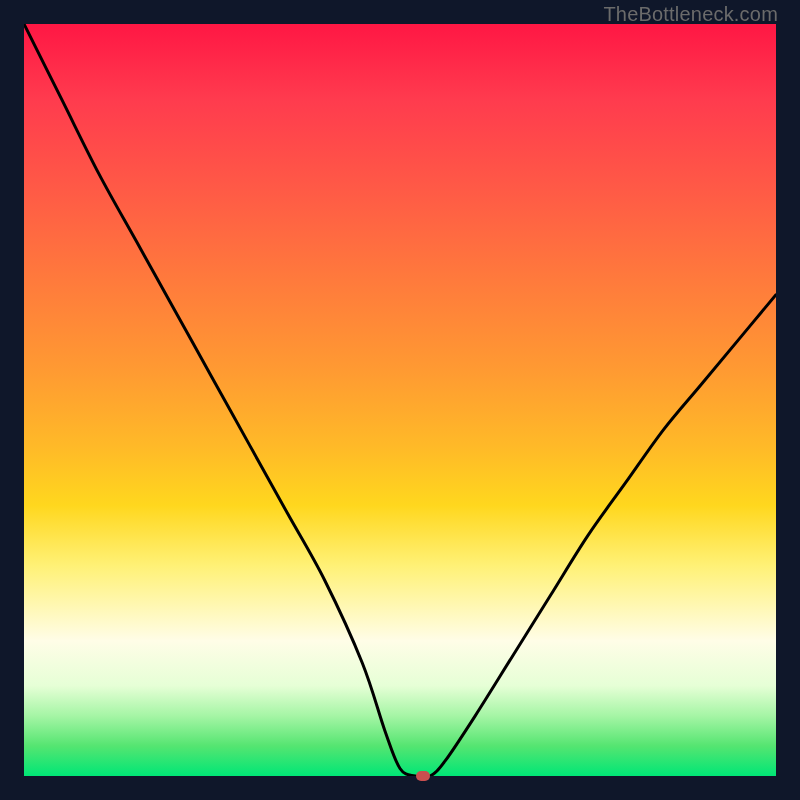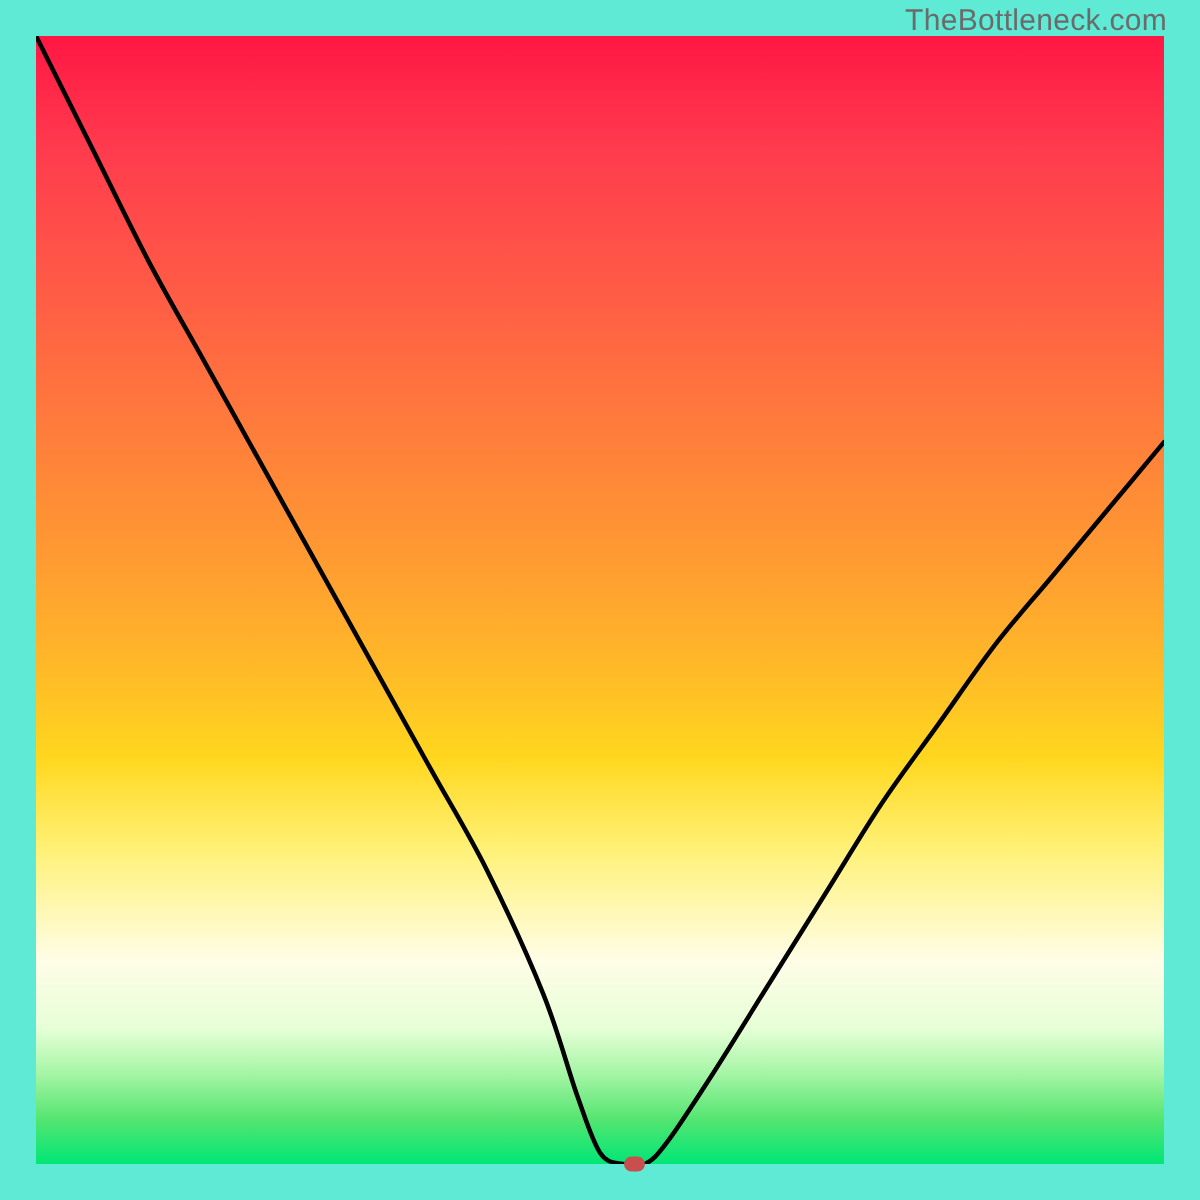--- a/index.html
+++ b/index.html
@@ -8,21 +8,21 @@
     width: 800px;
     height: 800px;
     overflow: hidden;
     font-family: Arial, Helvetica, sans-serif;
     background: #000;
   }
   .chart-wrap {
     position: relative;
     width: 800px;
     height: 800px;
-    background: #5eead4;
+    background: #0f172a;
   }
   .plot-area {
     position: absolute;
     left: 24px;
     top: 24px;
     width: 752px;
     height: 752px;
     
     background: linear-gradient(
       to bottom,

